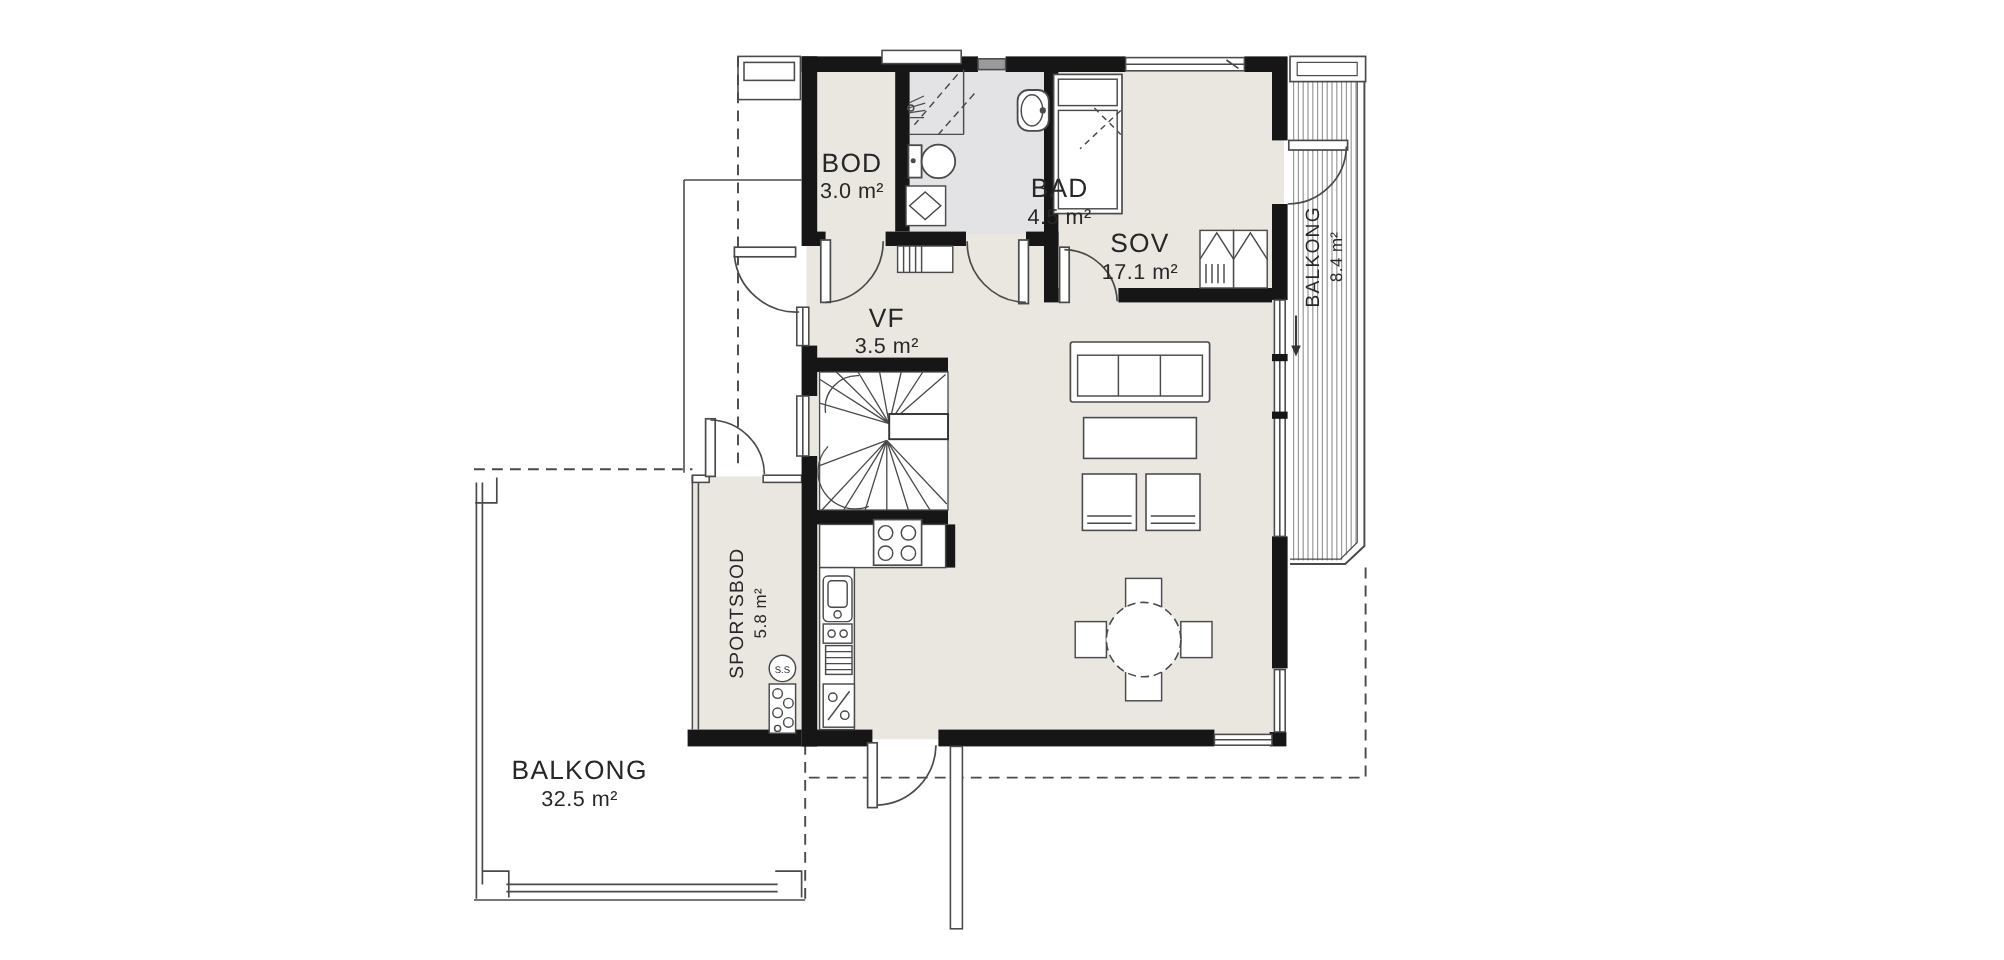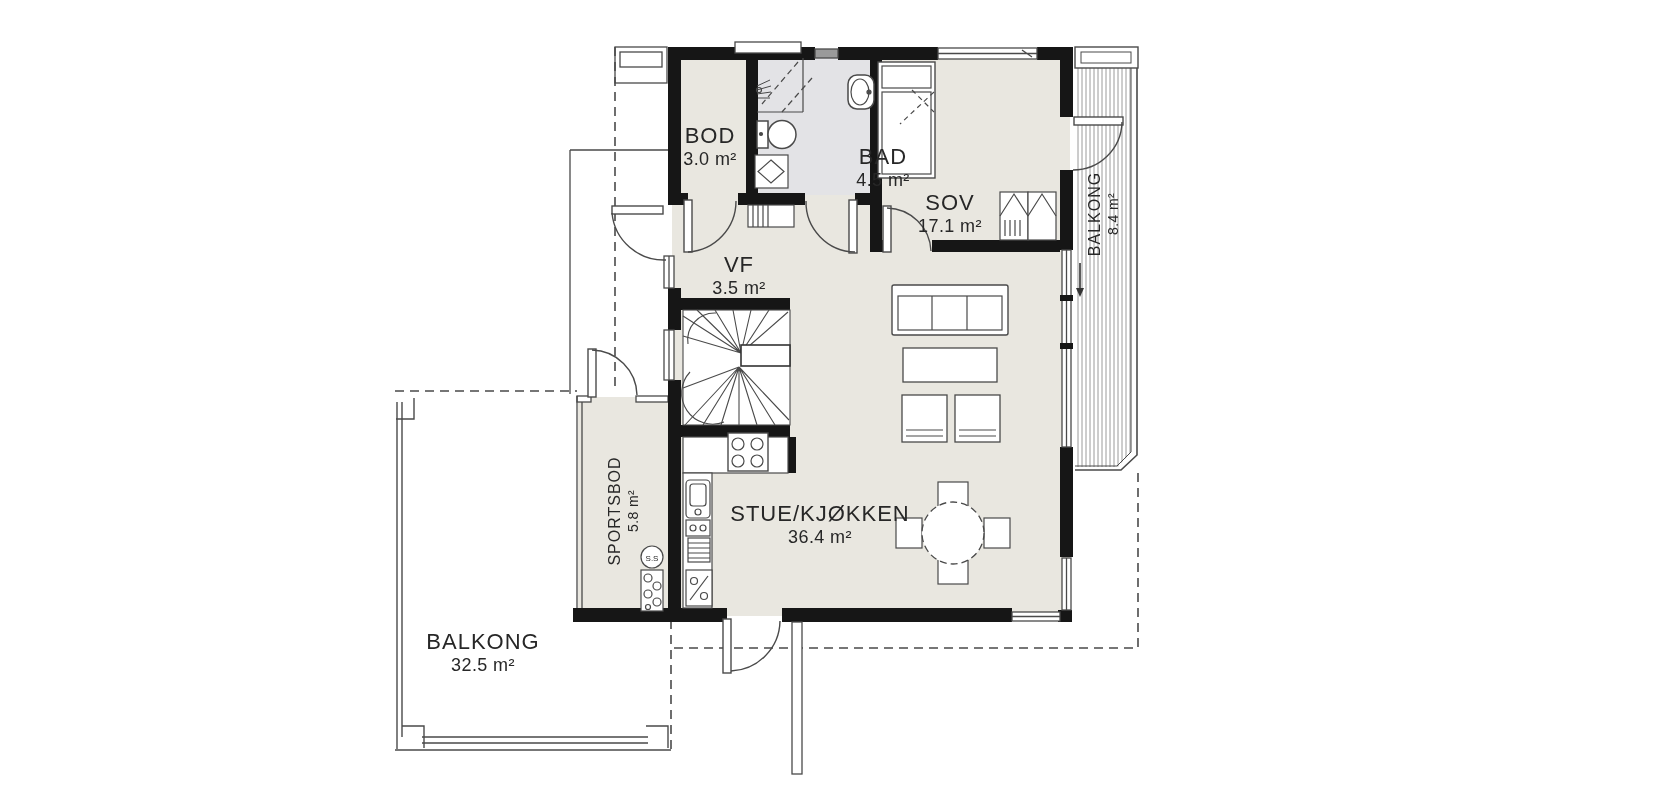--- a/index.html
+++ b/index.html
@@ -292,24 +292,20 @@
   <span class="area">4.5 m²</span>
 </div>
 <div class="lbl" style="left:950px;top:214px;">
   <span class="name">SOV</span>
   <span class="area">17.1 m²</span>
 </div>
 <div class="lbl" style="left:739px;top:276px;">
   <span class="name">VF</span>
   <span class="area">3.5 m²</span>
 </div>
-<div class="lbl" style="left:820px;top:525px;">
-  <span class="name">STUE/KJØKKEN</span>
-  <span class="area">36.4 m²</span>
-</div>
 <div class="lbl rot" style="left:624px;top:511px;">
   <span class="name">SPORTSBOD</span>
   <span class="area">5.8 m²</span>
 </div>
 <div class="lbl rot" style="left:1104px;top:214px;">
   <span class="name">BALKONG</span>
   <span class="area">8.4 m²</span>
 </div>
 <div class="lbl" style="left:483px;top:653px;">
   <span class="name">BALKONG</span>

